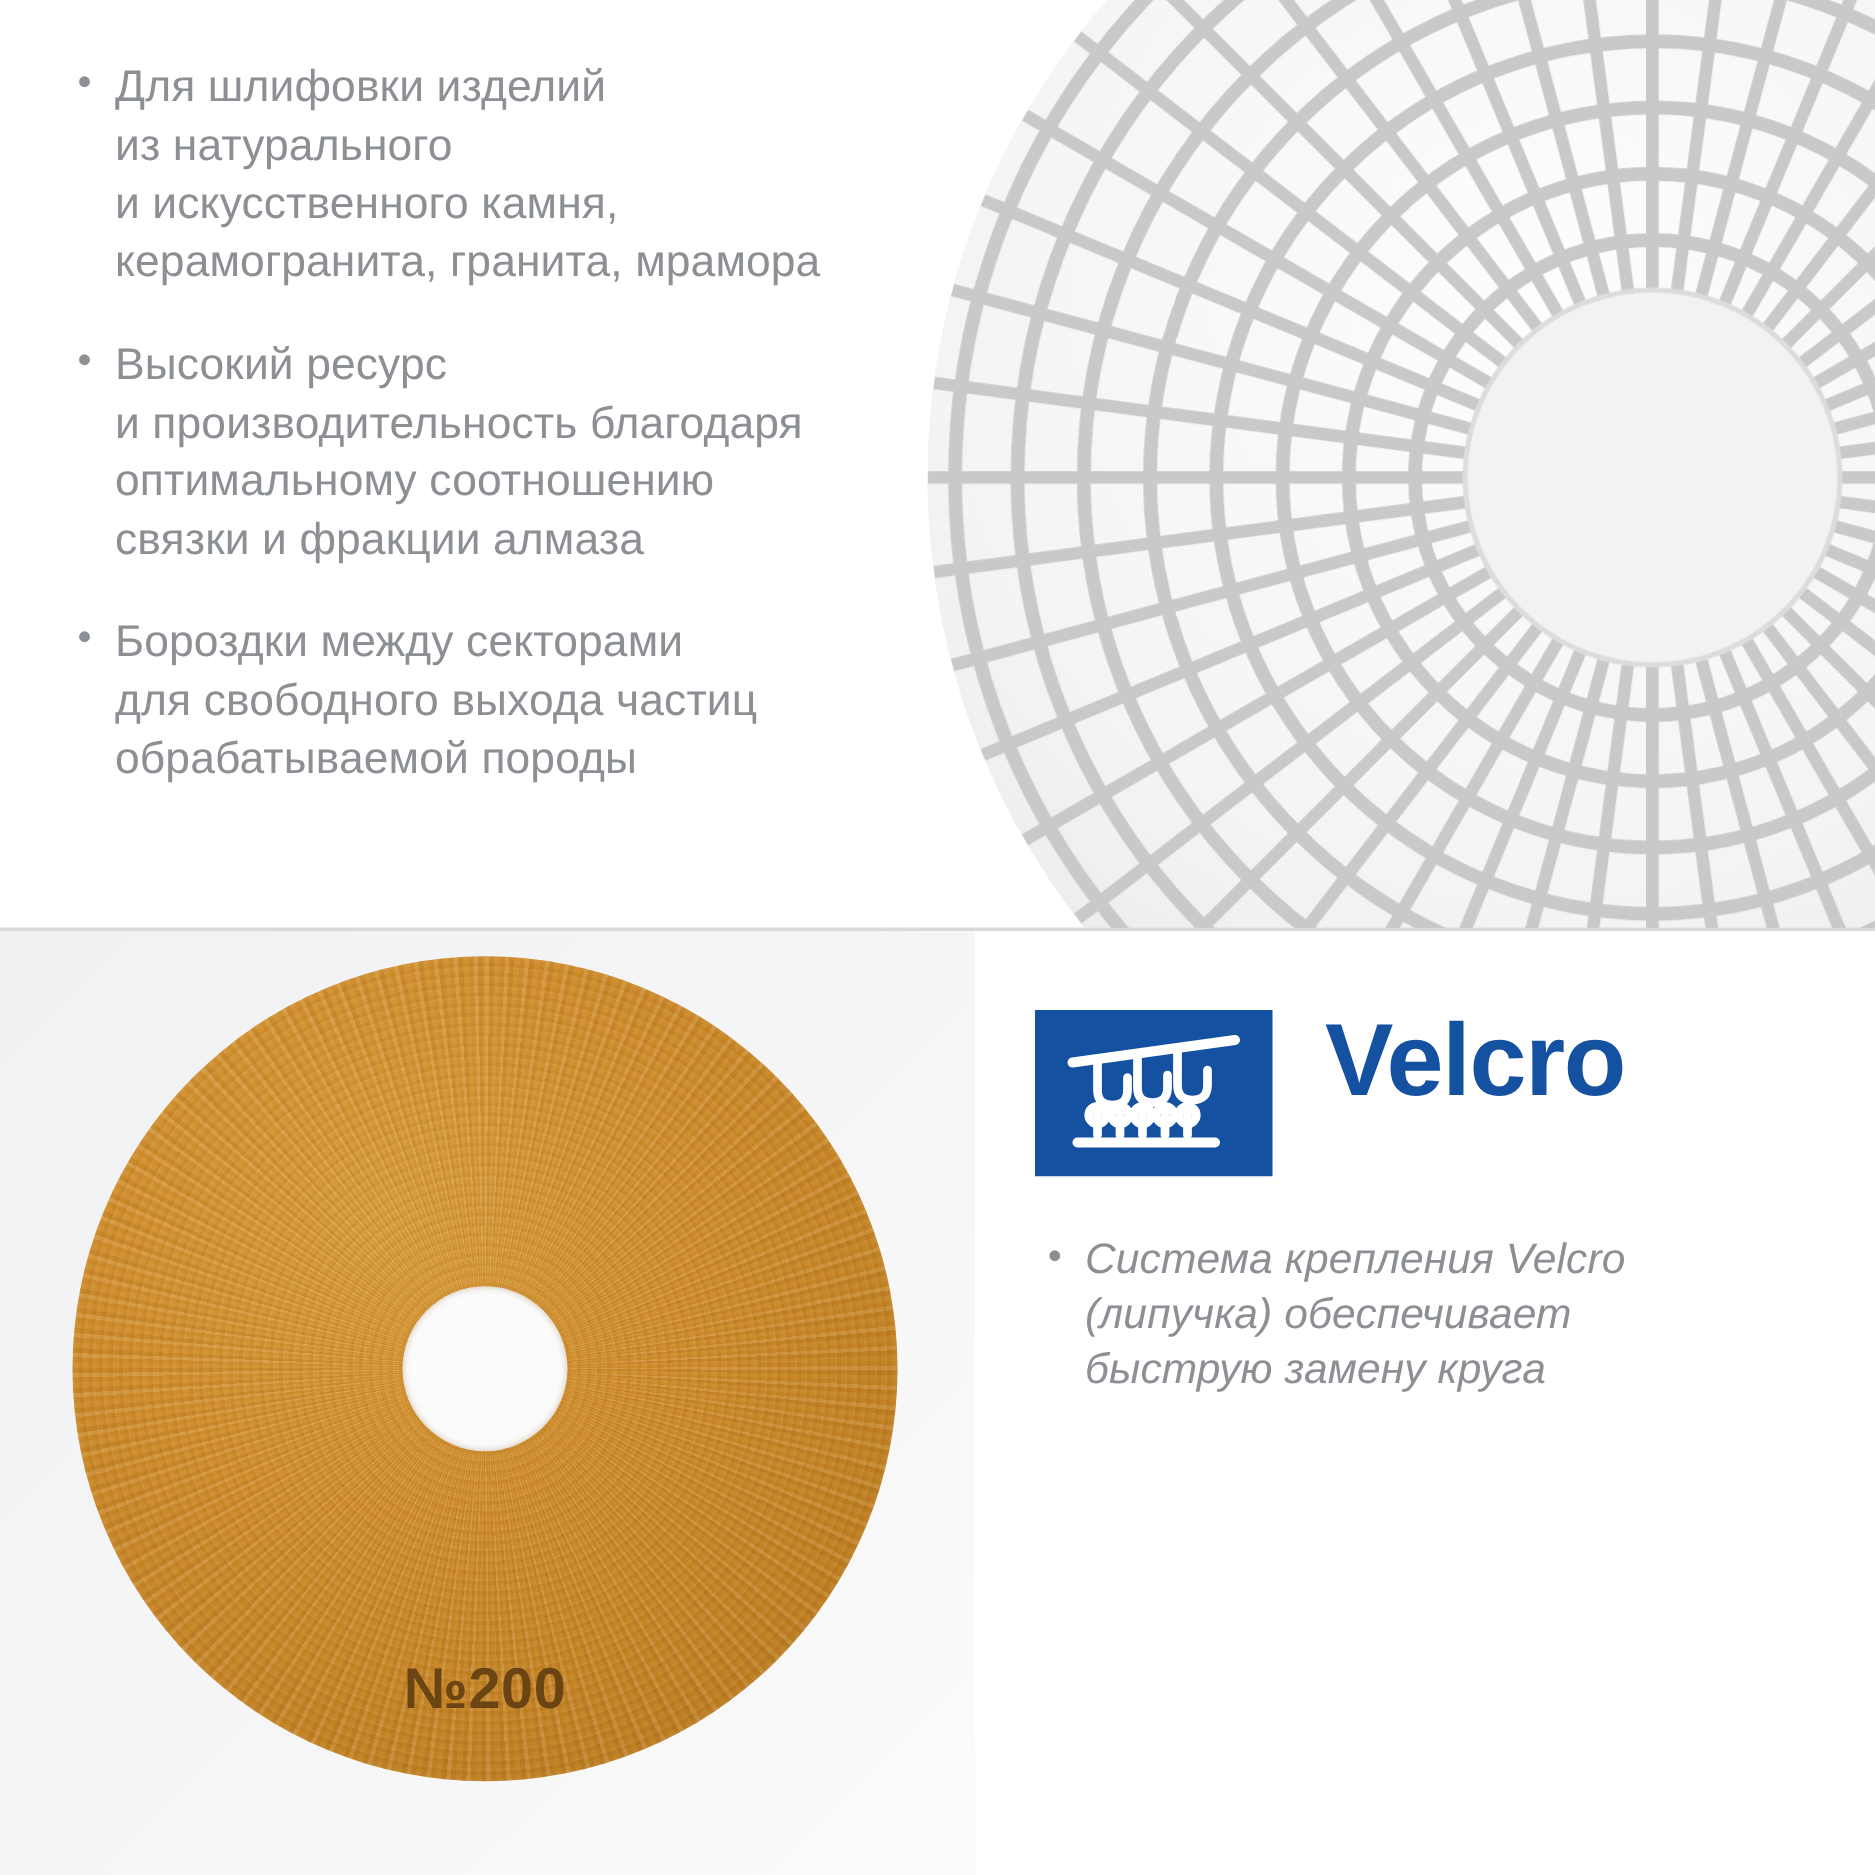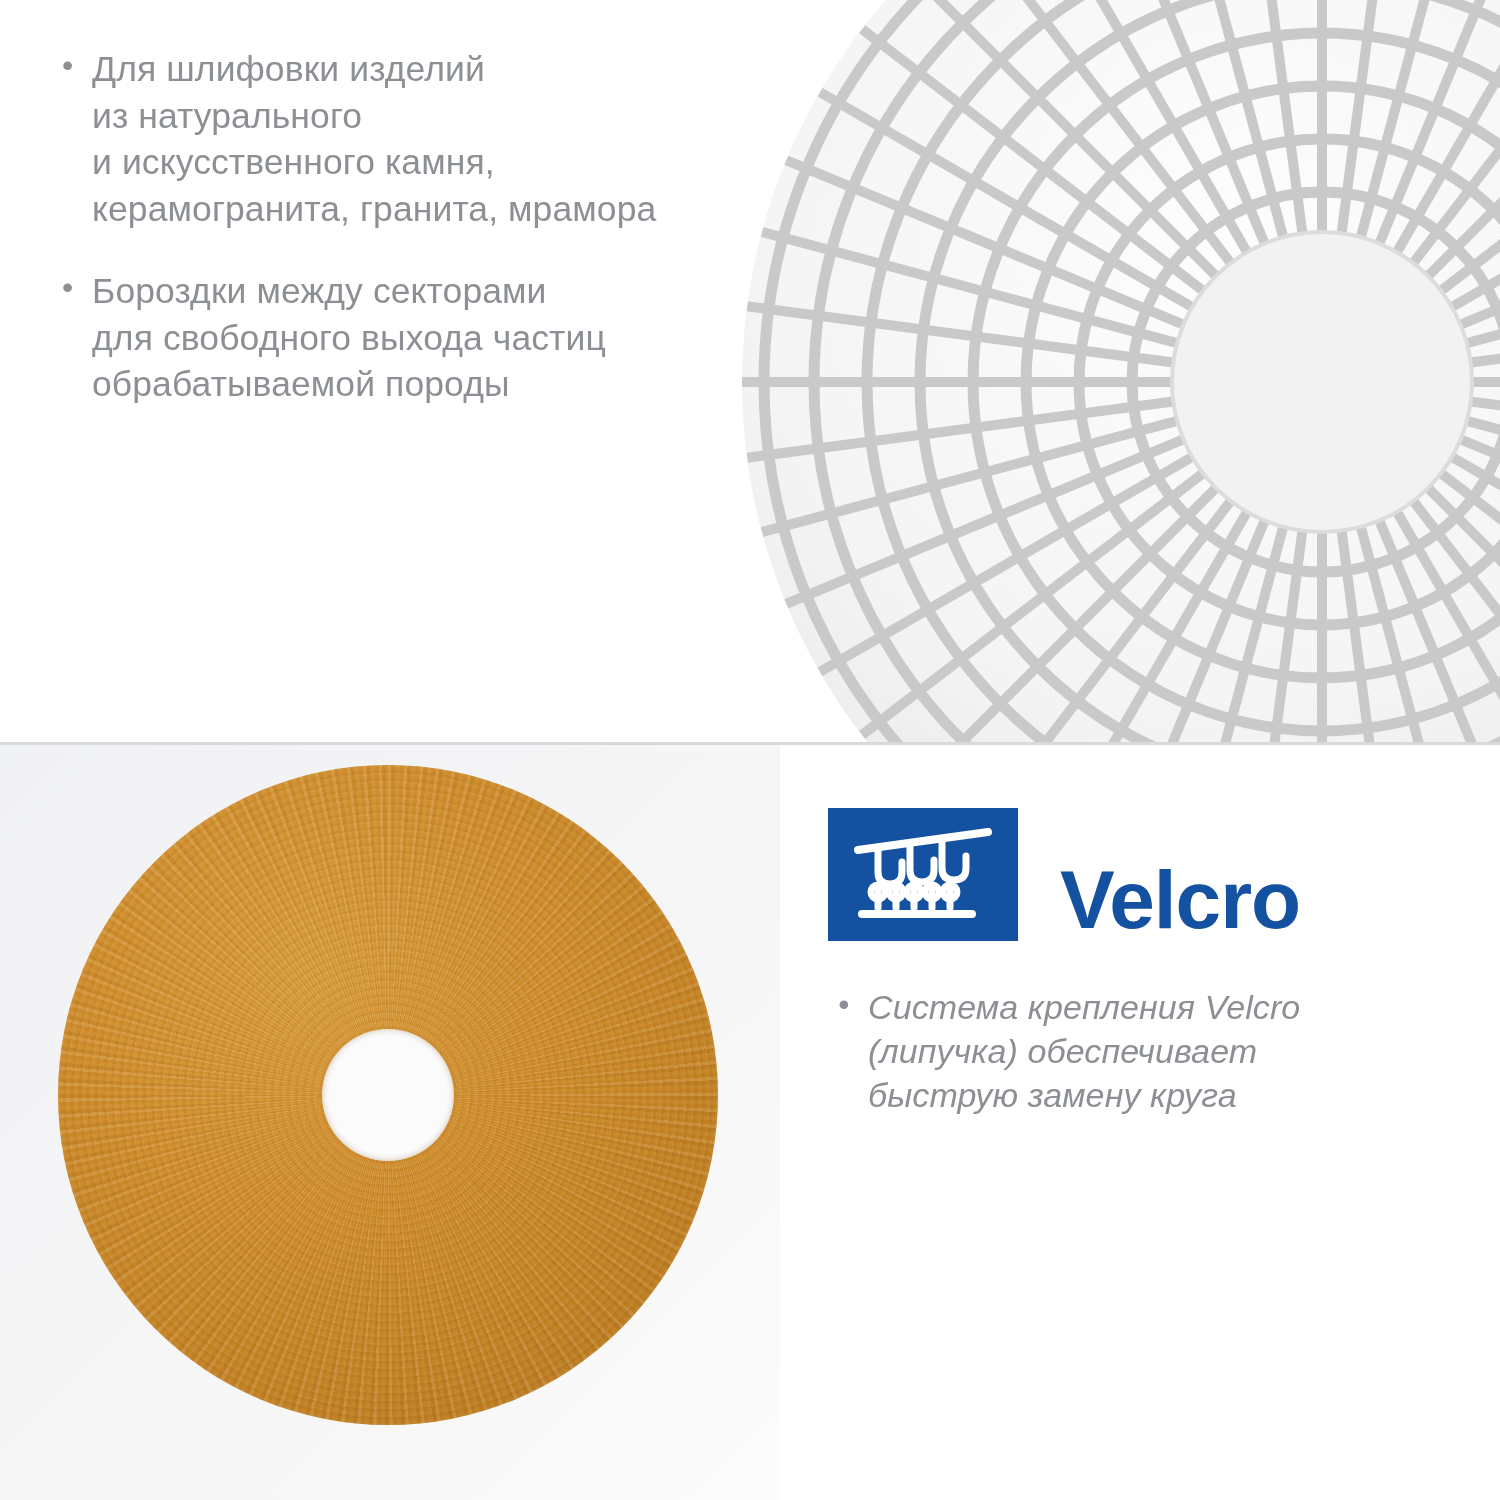--- a/index.html
+++ b/index.html
@@ -149,21 +149,21 @@
     font-weight: bold;
     letter-spacing: 0.5px;
   }
 
   
   .velcro-head {
     position: absolute;
     left: 828px;
     top: 63px;
     display: flex;
-    align-items: flex-end;
+    align-items: flex-start;
   }
   .velcro-mark {
     width: 190px;
     height: 133px;
     background: #1451a0;
     display: flex;
     align-items: center;
     justify-content: center;
   }
   .velcro-word {
@@ -286,38 +286,43 @@
         <circle cx="587" cy="587" r="150" fill="none" stroke="#dcdcdc" stroke-width="4"></circle>
       </svg>
     </div>
 
     <div class="top-text">
       <ul class="bullet-list">
         <li>Для шлифовки изделий
 из натурального
 и искусственного камня,
 керамогранита, гранита, мрамора</li>
+        <li>Высокий ресурс
+и производительность благодаря
+оптимальному соотношению
+связки и фракции алмаза</li>
         <li>Бороздки между секторами
 для свободного выхода частиц
 обрабатываемой породы</li>
       </ul>
     </div>
   </div>
 
   <div class="divider"></div>
 
   <div class="bottom-panel">
     <div class="bottom-right-bg"></div>
 
     <div class="disc-wrap">
       <div class="disc">
         <div class="fuzz"></div>
         <div class="fuzz2"></div>
         <div class="disc-hole"></div>
       </div>
+      <div class="disc-label">№200</div>
     </div>
 
     <div class="velcro-head">
       <div class="velcro-mark">
         <svg width="150" height="105" viewBox="0 0 150 105" xmlns="http://www.w3.org/2000/svg">
           <g fill="none" stroke="#ffffff" stroke-width="7" stroke-linecap="round">
 
             <path d="M10 28 L140 10" stroke-width="8"></path>
 
             <path d="M30 26 L30 50 q0 12 12 12 q12 0 12 -12 L54 40"></path>

